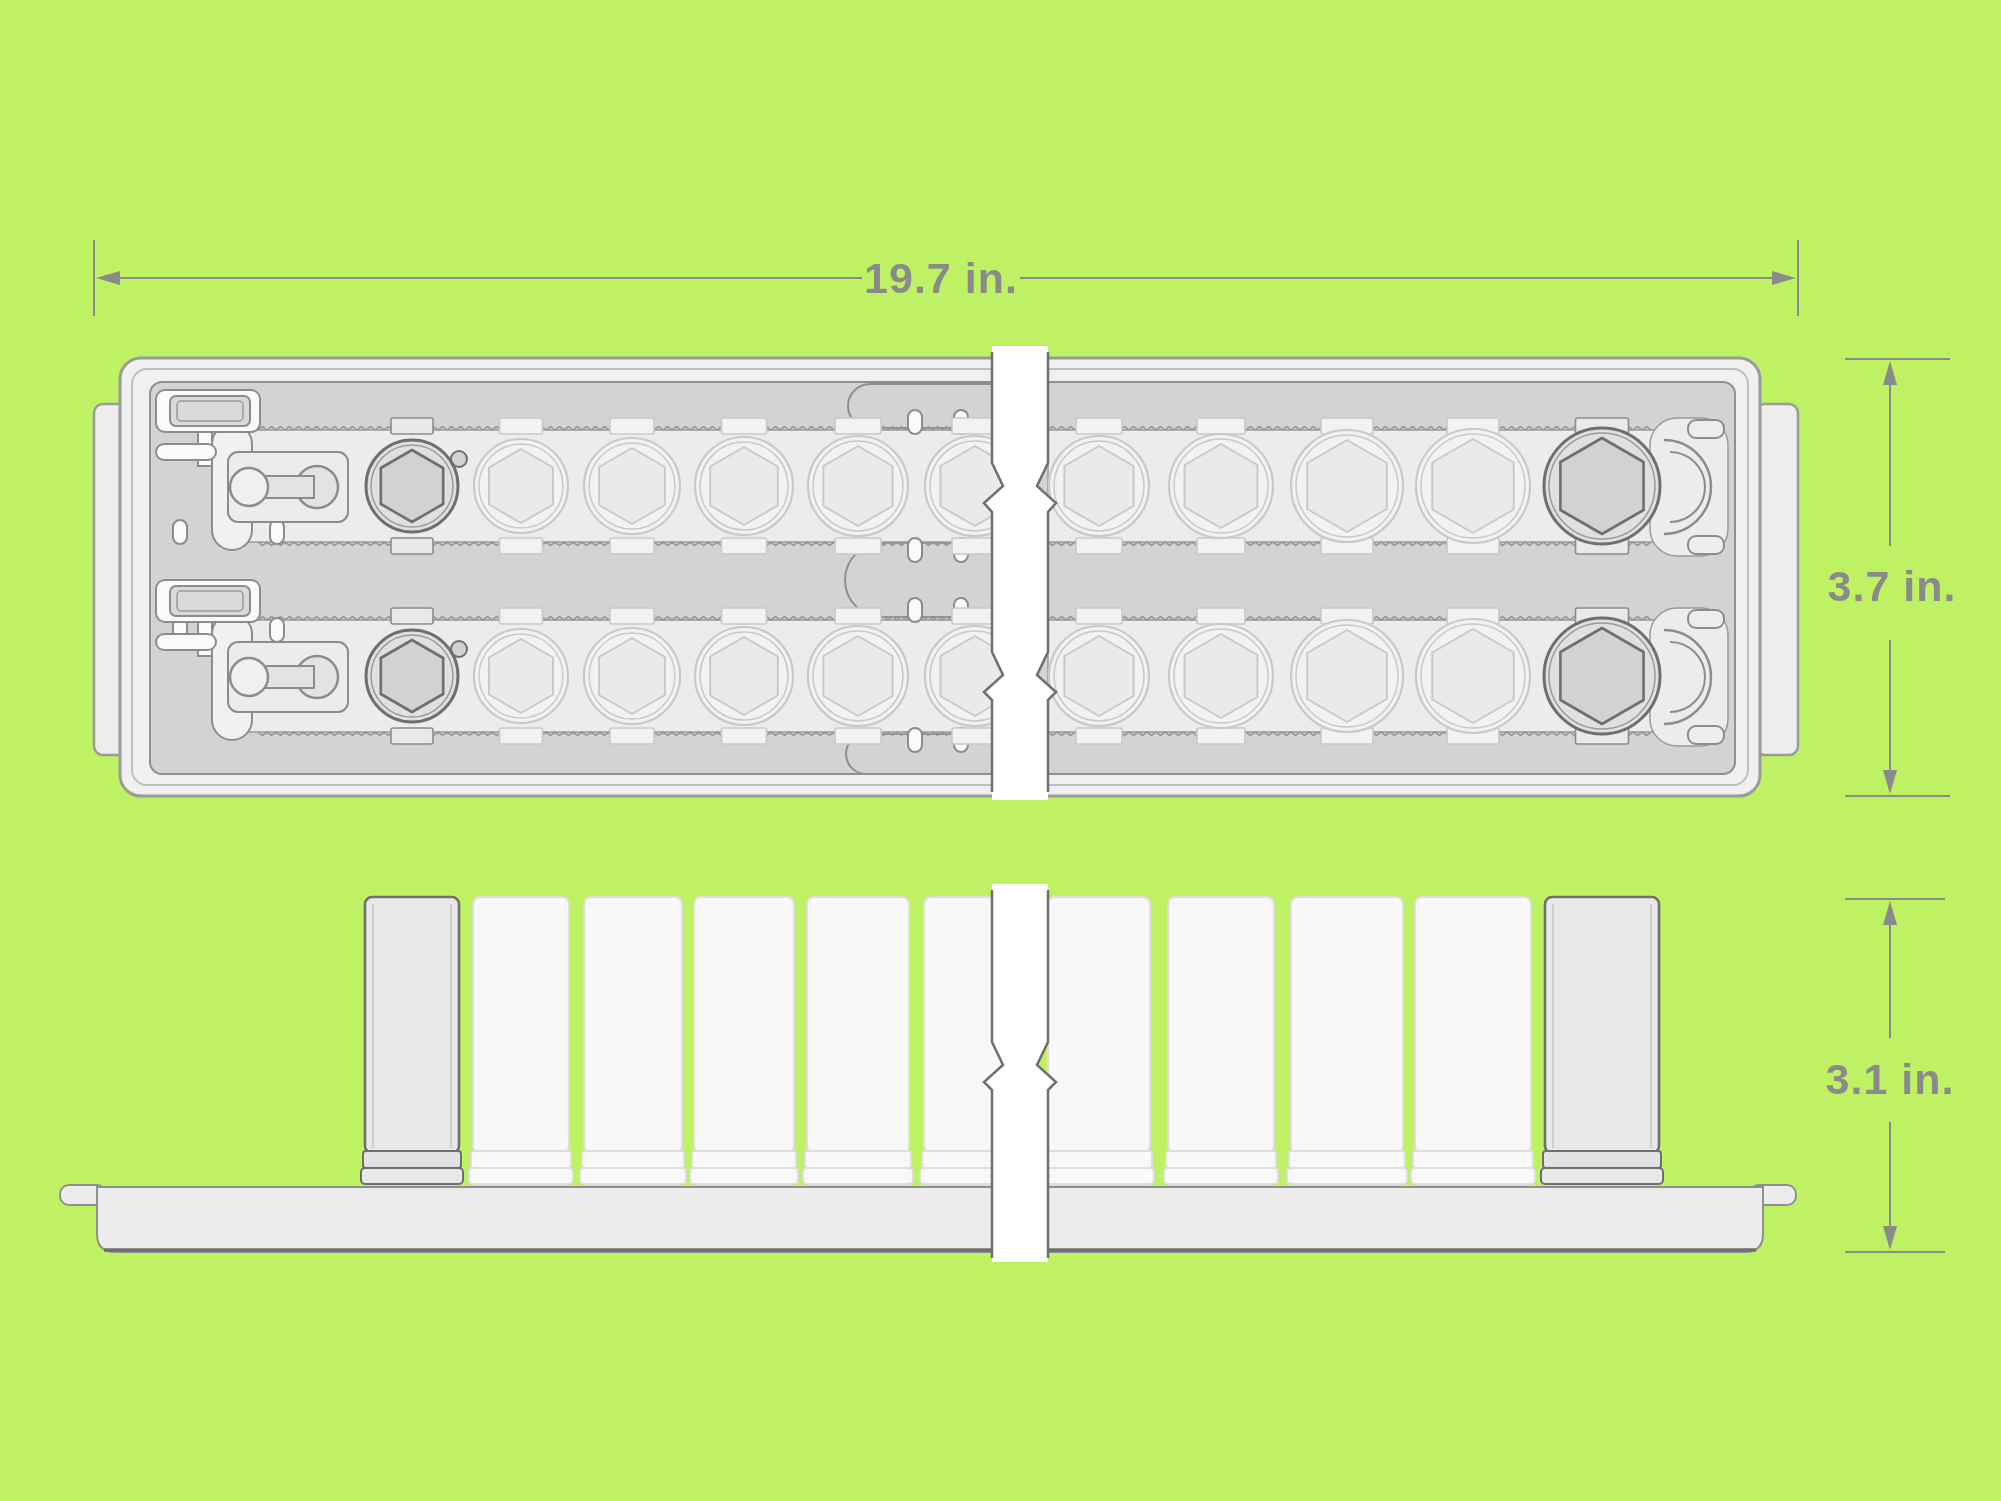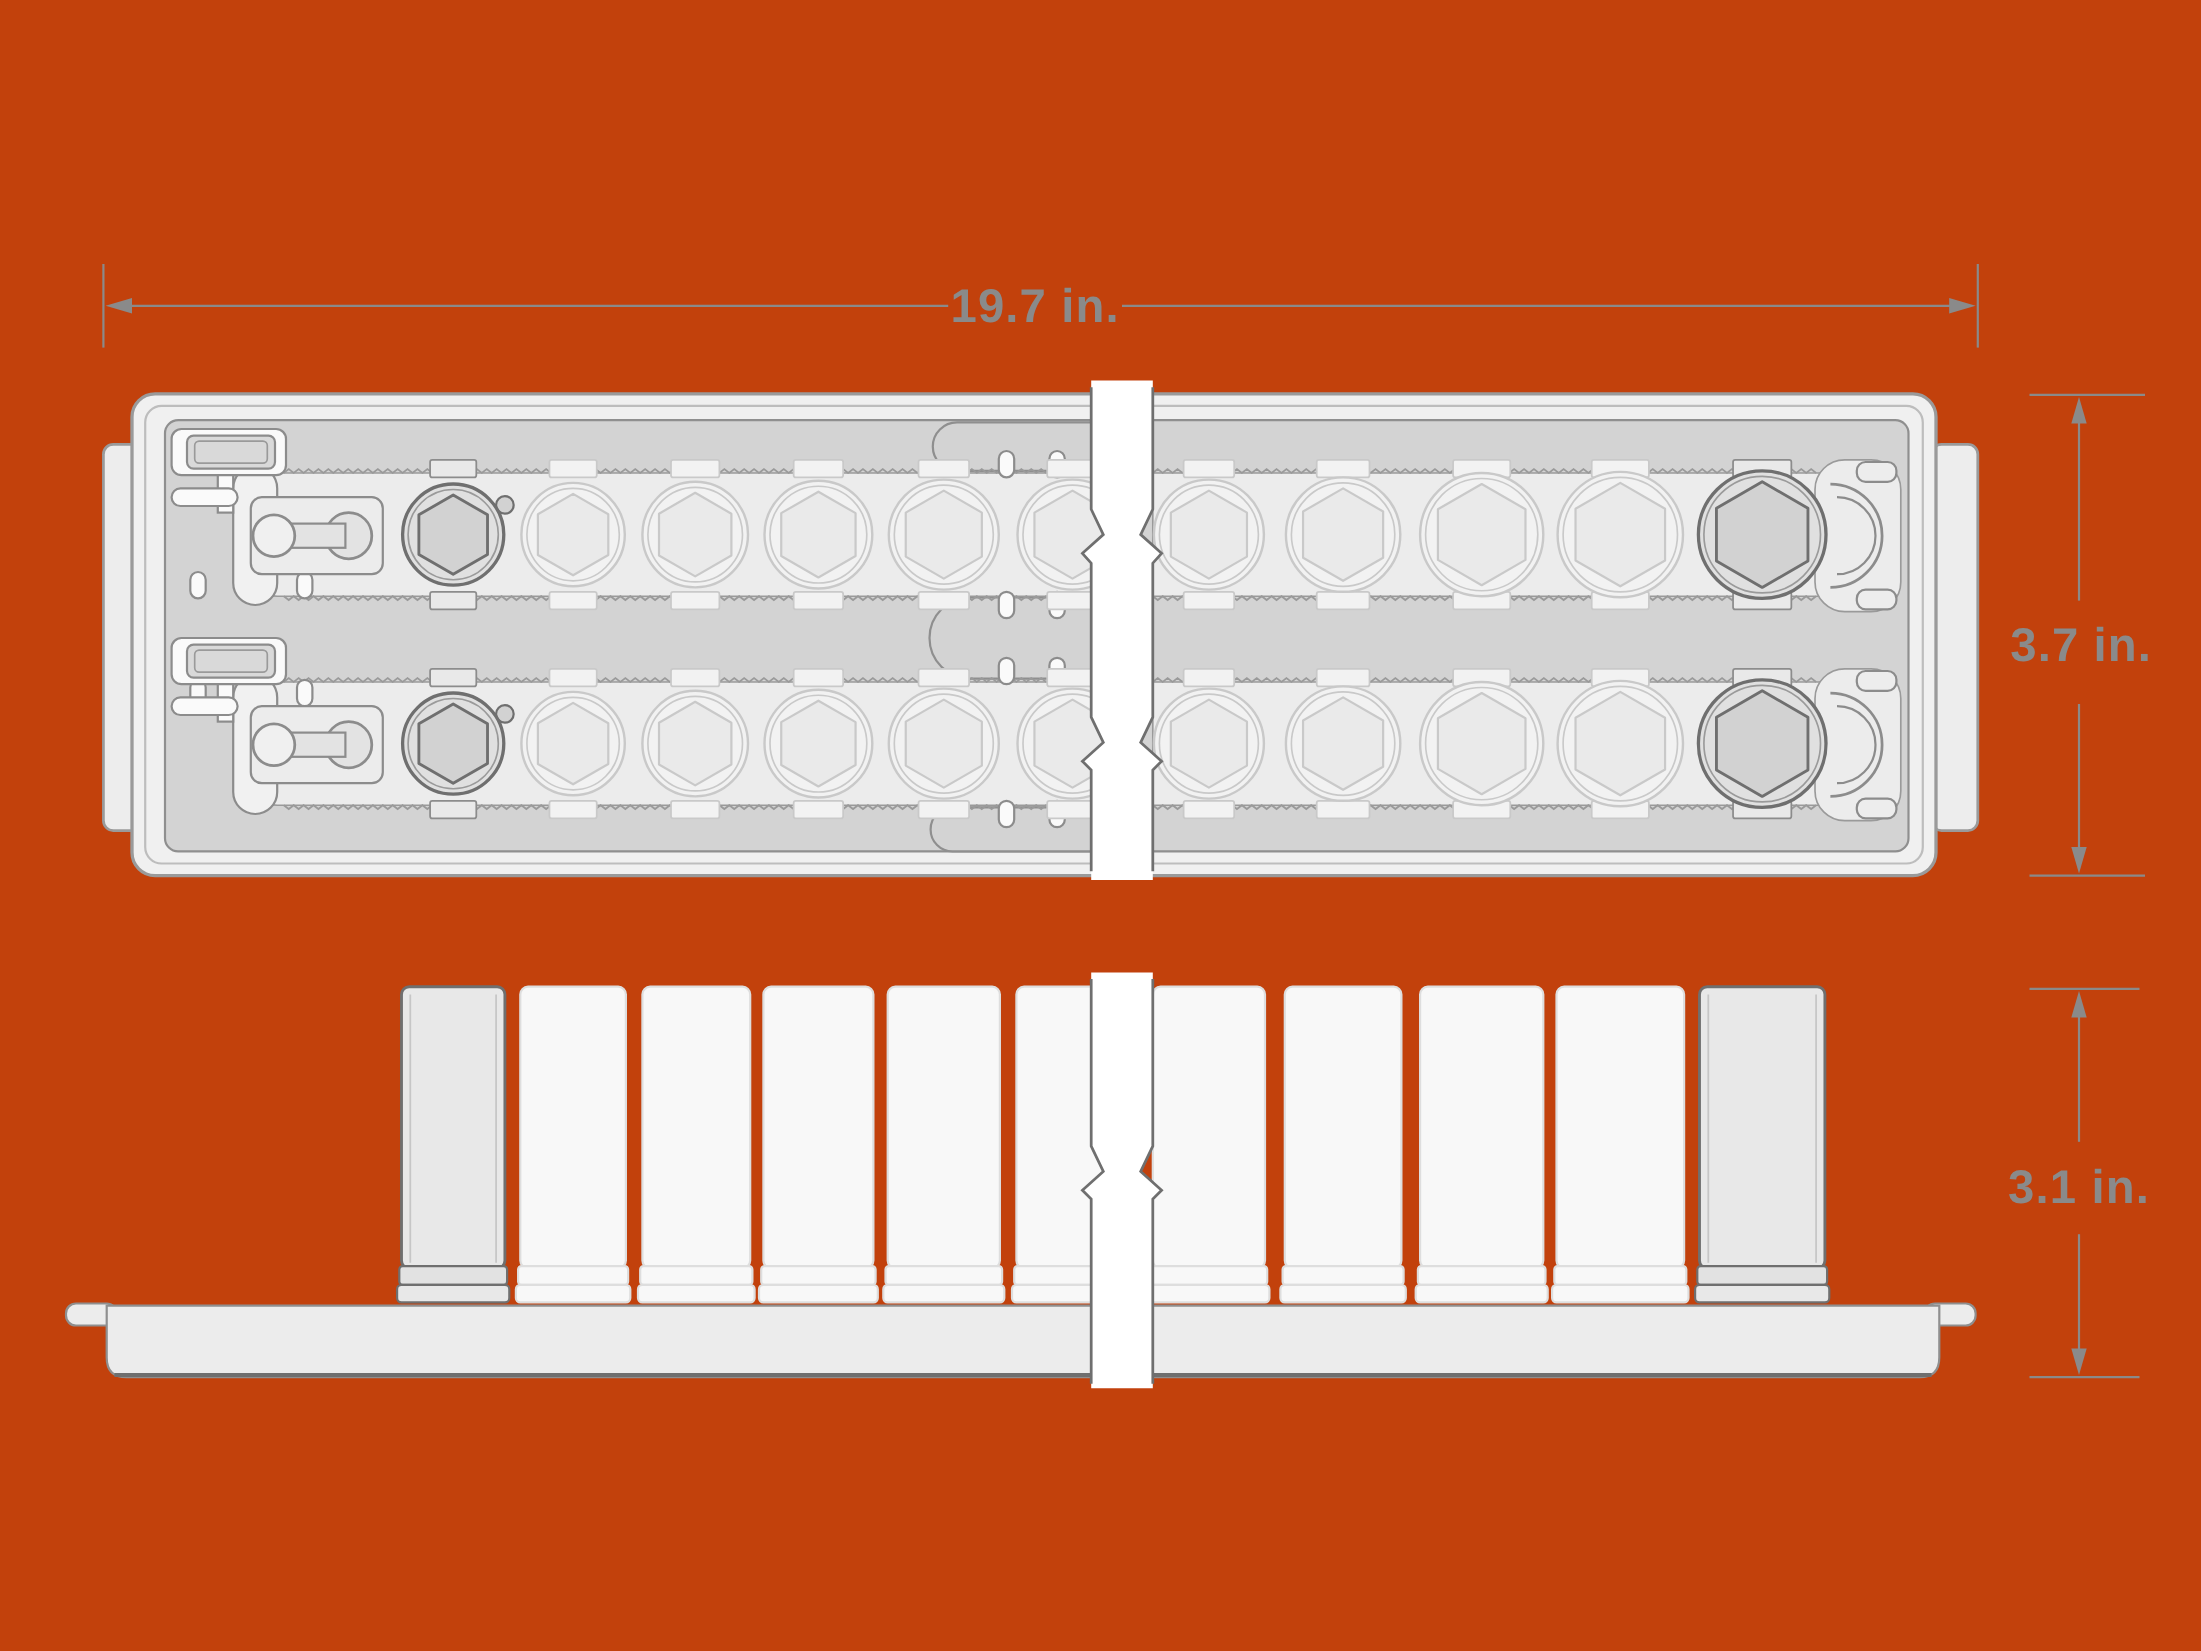--- a/index.html
+++ b/index.html
@@ -1,16 +1,16 @@
 <!DOCTYPE html>
 <html><head>
 <meta charset="utf-8">
 <style>
   html,body{margin:0;padding:0;background:#fff;}
-  .stage{position:relative;width:2001px;height:1501px;background:#c2410c;overflow:hidden;}
+  .stage{position:relative;width:2001px;height:1501px;background:#bef264;overflow:hidden;}
   svg{display:block;width:2001px;height:1501px;}
   text.dim{font-family:"Liberation Sans","DejaVu Sans",sans-serif;font-weight:bold;letter-spacing:1px;}
 </style>
 </head>
 <body>
 
 <div class="stage">
 <svg viewBox="0 0 2001 1501" xmlns="http://www.w3.org/2000/svg">
 
   <g>

